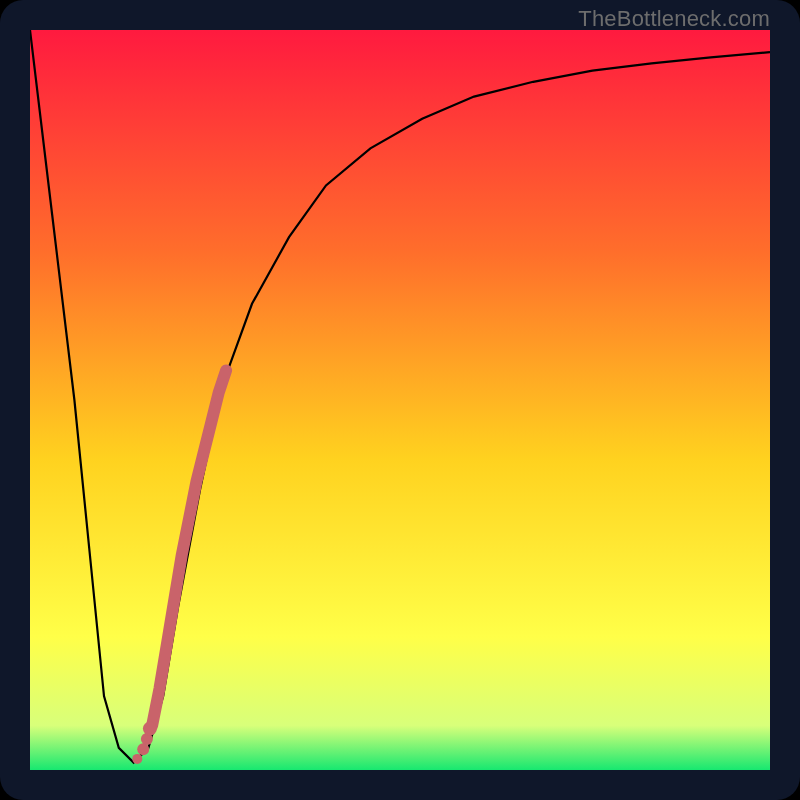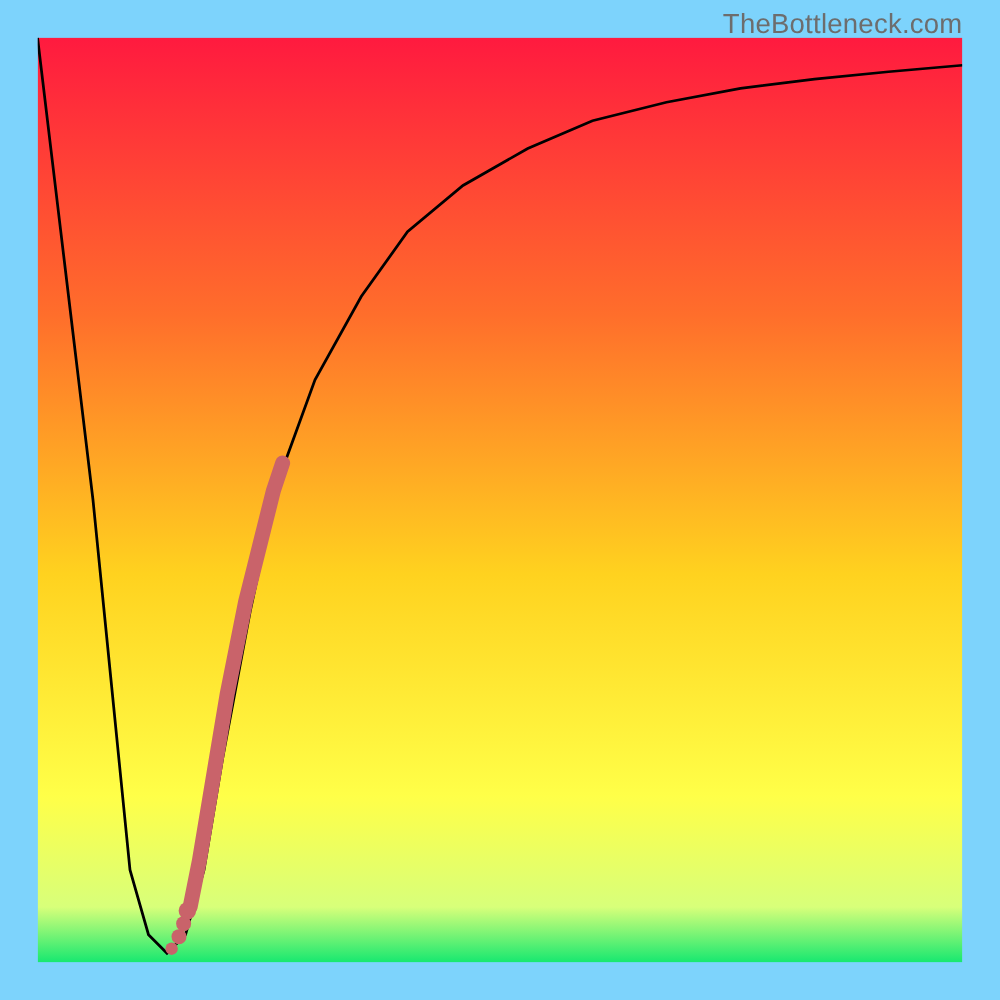--- a/index.html
+++ b/index.html
@@ -8,21 +8,22 @@
     width: 800px;
     height: 800px;
     overflow: hidden;
     background: #000;
     font-family: Arial, Helvetica, sans-serif;
   }
   .frame {
     position: absolute;
     top: 0; left: 0;
     width: 800px; height: 800px;
-    background: #7dd3fc;
+    background: #0f172a;
+    border-radius: 23px;
   }
   .plot {
     position: absolute;
     top: 30px;
     left: 30px;
     width: 740px;
     height: 740px;
     overflow: hidden;
   }
   .watermark {

